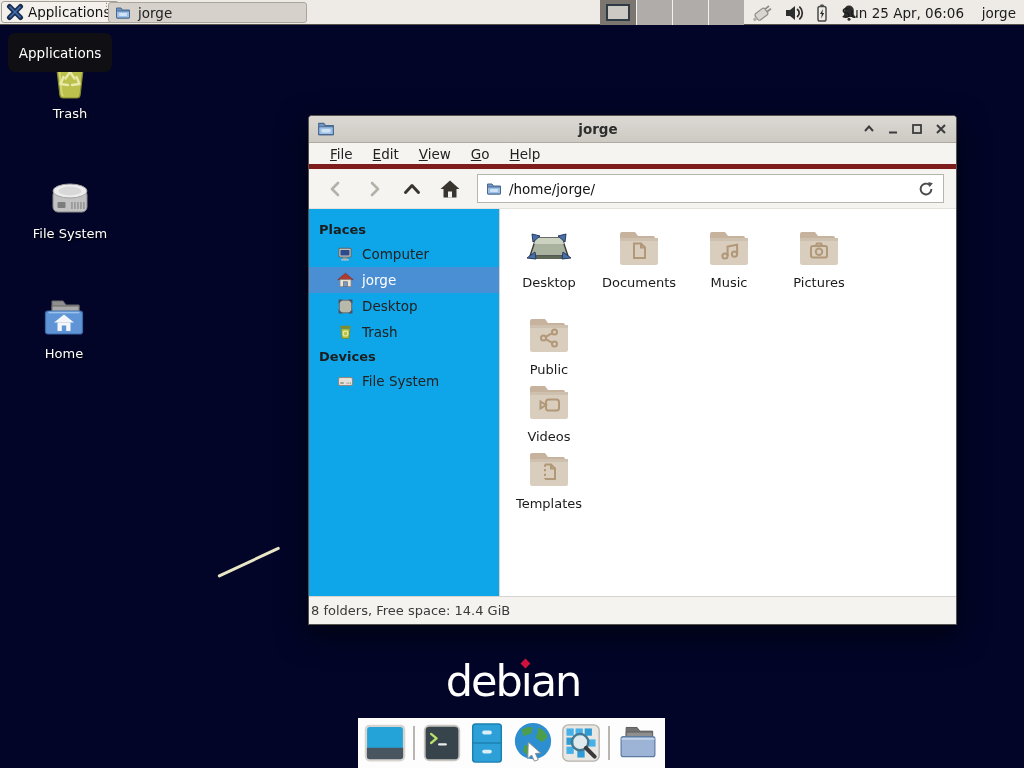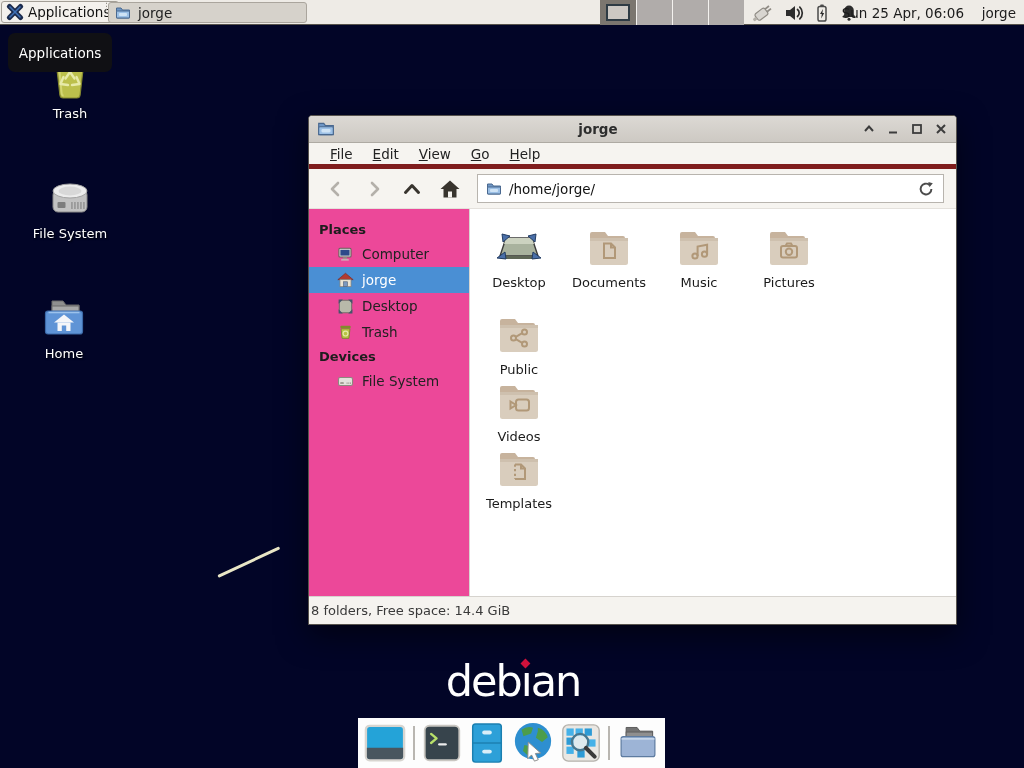--- a/index.html
+++ b/index.html
@@ -51,21 +51,21 @@
   .menubar { height:26px; background:#f6f4f0; display:flex; align-items:center; padding-left:12px; gap:2px; border-bottom:5px solid #7f1d1d; }
   .menu-item { display:inline-block; padding:3px 9px; font-size:13.5px; color:#222; }
   .menu-item::first-letter { text-decoration:underline; }
   .toolbar { height:40px; background:#f6f4f0; display:flex; align-items:center; padding:0 12px; border-bottom:1px solid #e4e1dc; }
   .nav-btn { width:30px; height:28px; display:flex; align-items:center; justify-content:center; border-radius:3px; }
   .nav-btn + .nav-btn { margin-left:8px; }
   .path-entry { flex:1; margin-left:12px; height:29px; background:#fff; border:1px solid #b8b4ae; border-radius:0;
                 display:flex; align-items:center; padding:0 8px; gap:7px; }
   .path-entry .path-text { flex:1; font-size:13.5px; color:#111; }
   .win-body { flex:1; display:flex; min-height:0; }
-  .sidebar { width:161px; background:#ec4899; border-right:1px solid #d8d5d0; padding-top:9px; }
+  .sidebar { width:191px; background:#0ea5e9; border-right:1px solid #d8d5d0; padding-top:9px; }
   .side-header { height:23px; display:flex; align-items:center; padding-left:10px; font-weight:bold; font-size:13px; color:#1d1d1d; }
   .side-row { height:26px; display:flex; align-items:center; gap:8px; padding-left:28px; font-size:13.5px; color:#222; }
   .side-row.selected { background:#4a8fd4; color:#fff; }
   .content { flex:1; background:#fff; padding:14px 0 0 4px; }
   .grid-row { display:flex; }
   .grid-row + .grid-row { margin-top:20px;flex-direction:column; }
   .file-item { width:90px; display:flex; flex-direction:column; align-items:center; }
   .file-item .flabel { margin-top:4px; font-size:13px; color:#1b1b1b; }
   .statusbar { height:28px; background:#f5f3ef; border-top:1px solid #d6d3ce; display:flex; align-items:center; padding-left:2px;
                font-size:13px; color:#3a3a3a; }

